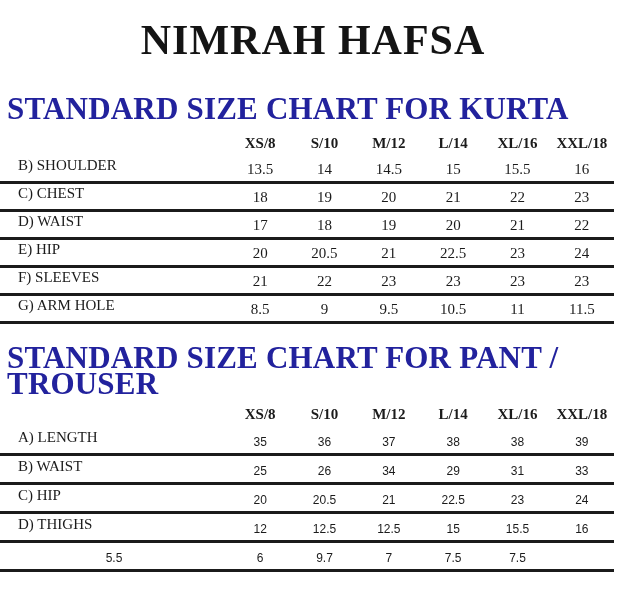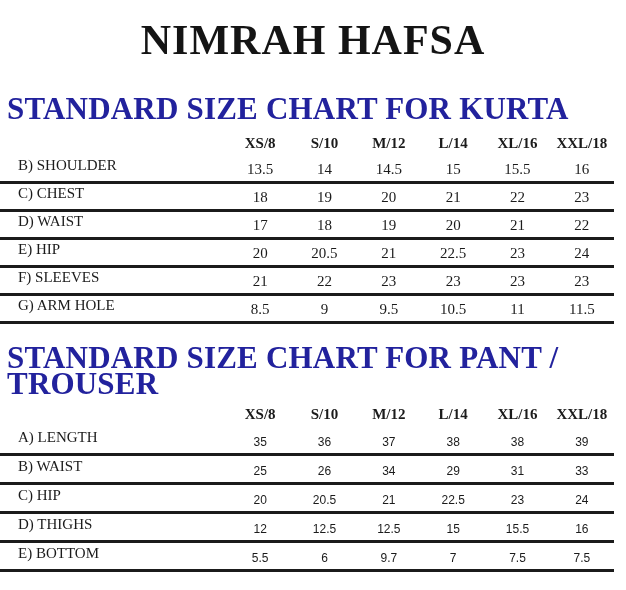--- a/index.html
+++ b/index.html
@@ -220,21 +220,20 @@
         <div class="cell row-label">D) THIGHS</div>
         <div class="cell value">12</div>
         <div class="cell value">12.5</div>
         <div class="cell value">12.5</div>
         <div class="cell value">15</div>
         <div class="cell value">15.5</div>
         <div class="cell value">16</div>
       </div>
 
       <div class="t-row data">
-        <div class="cell row-label">E) BOTTOM</div>
         <div class="cell value">5.5</div>
         <div class="cell value">6</div>
         <div class="cell value">9.7</div>
         <div class="cell value">7</div>
         <div class="cell value">7.5</div>
         <div class="cell value">7.5</div>
       </div>
 
     </div>
   </section>

